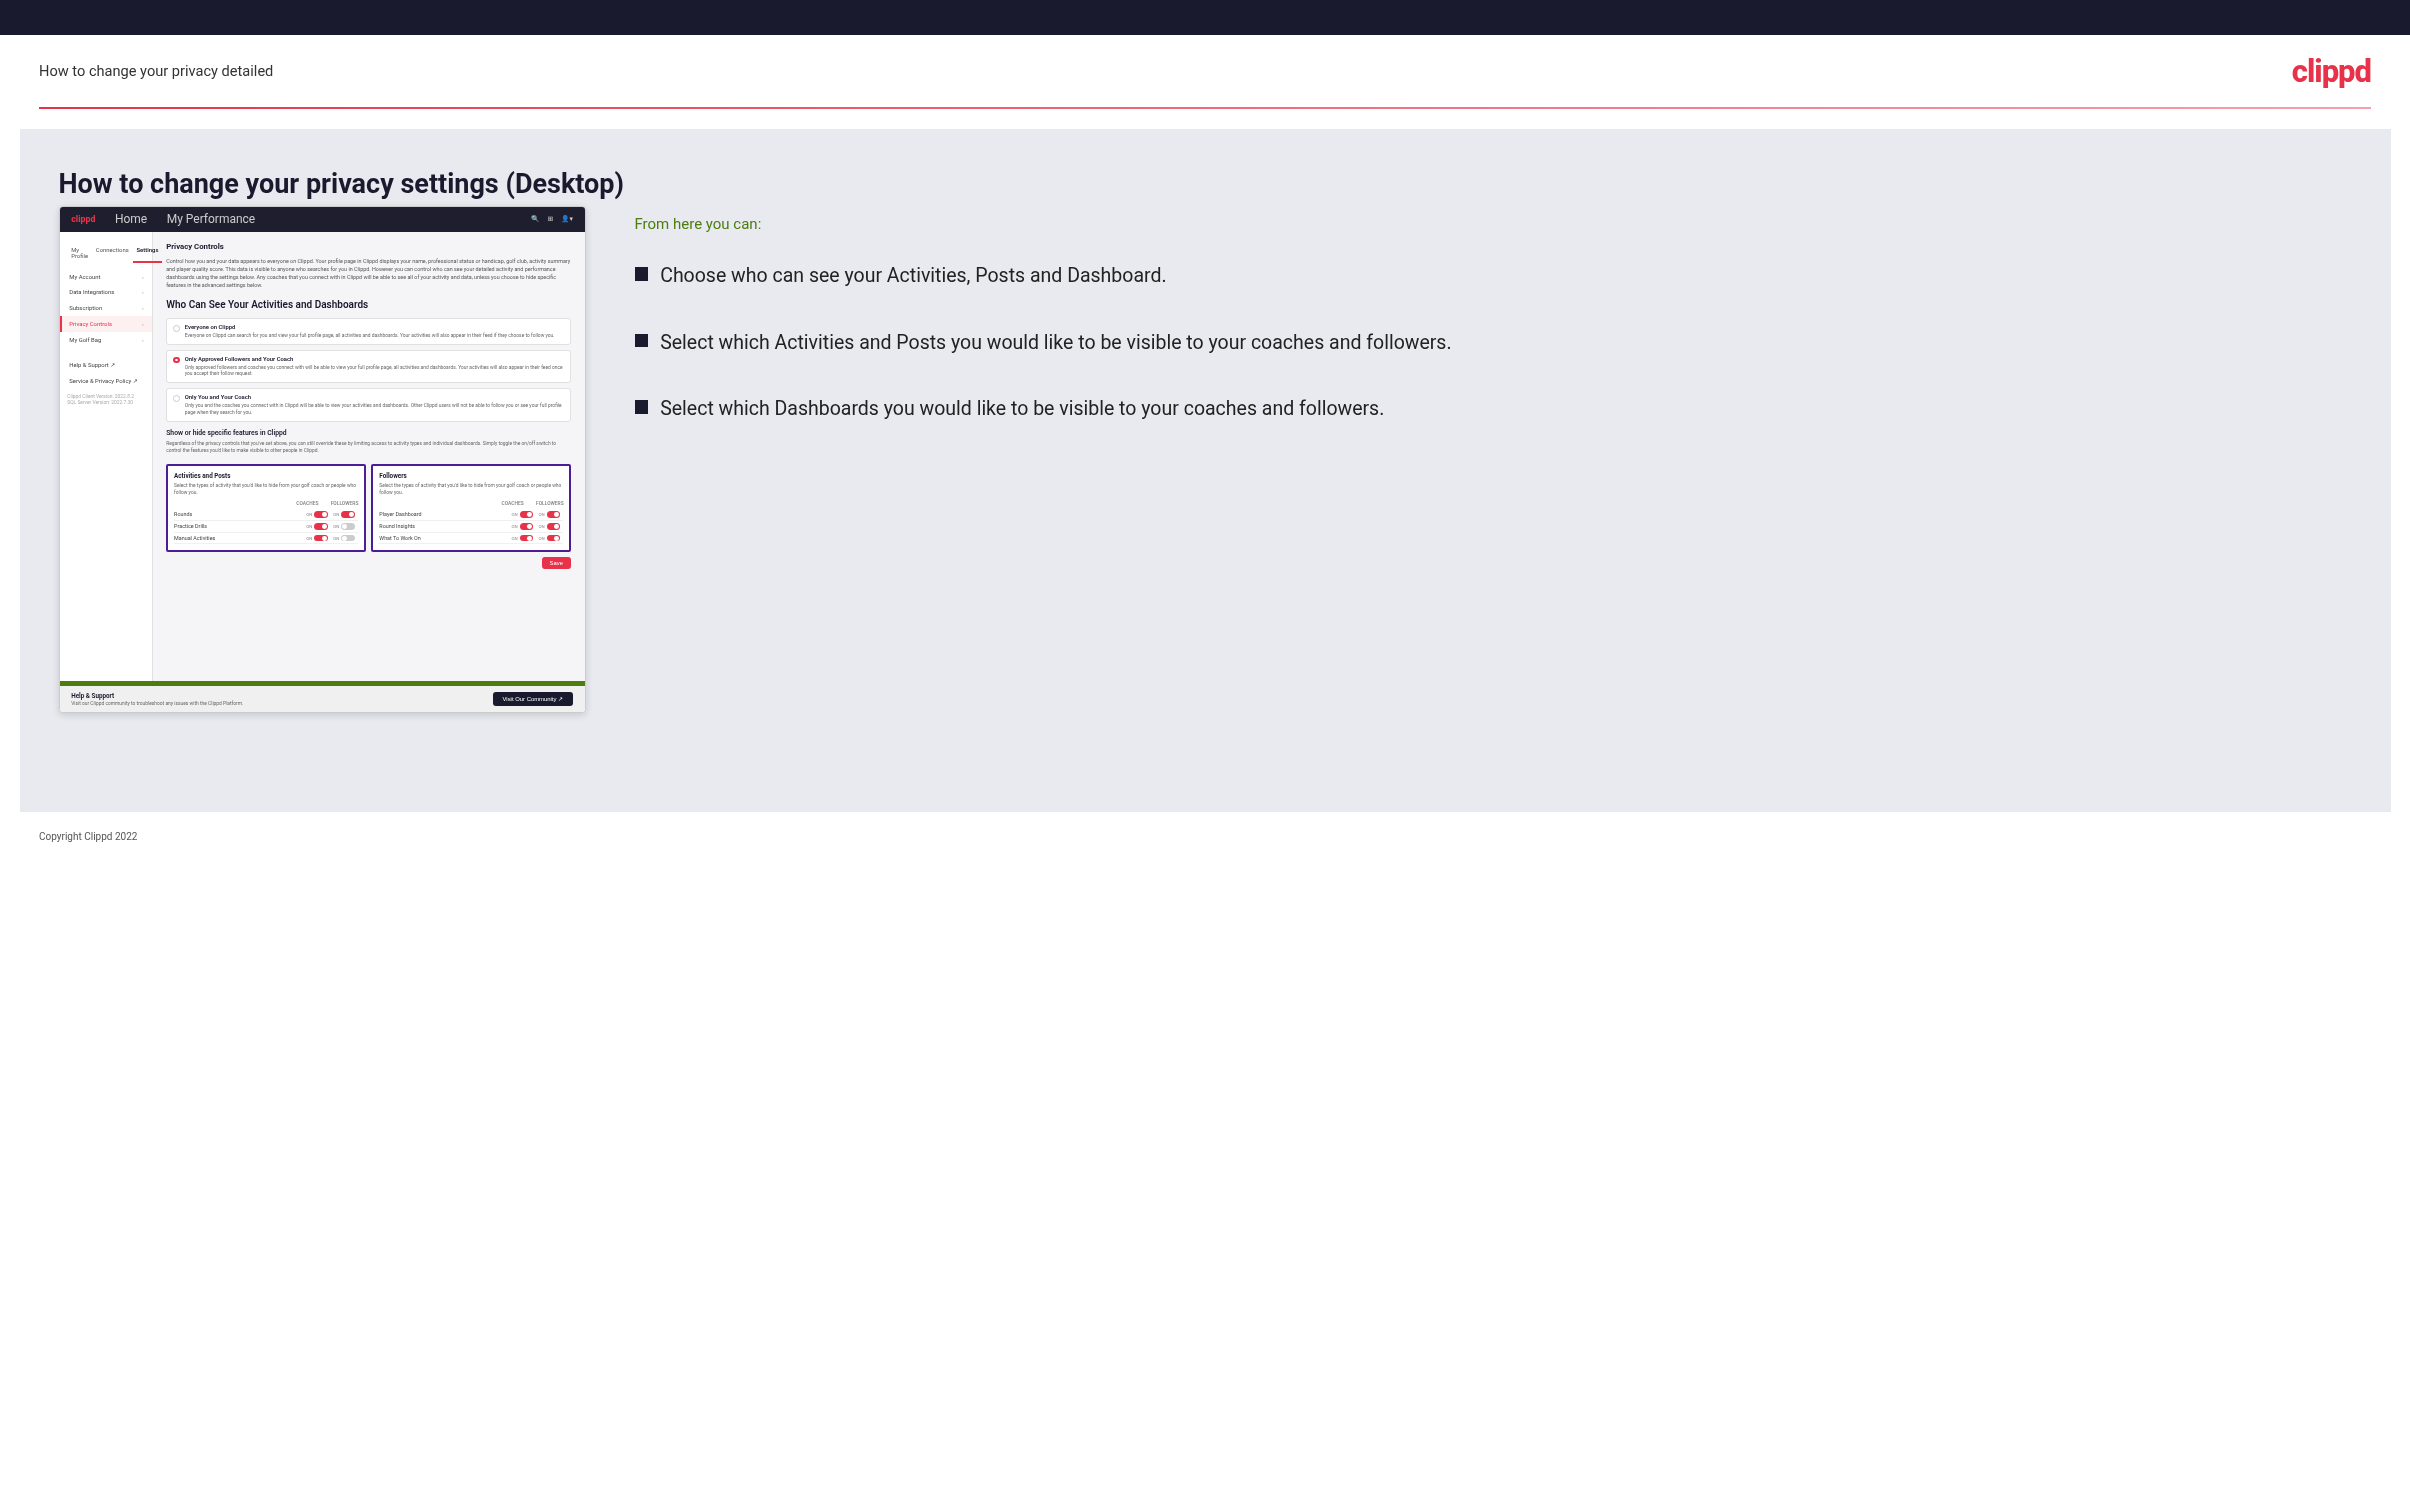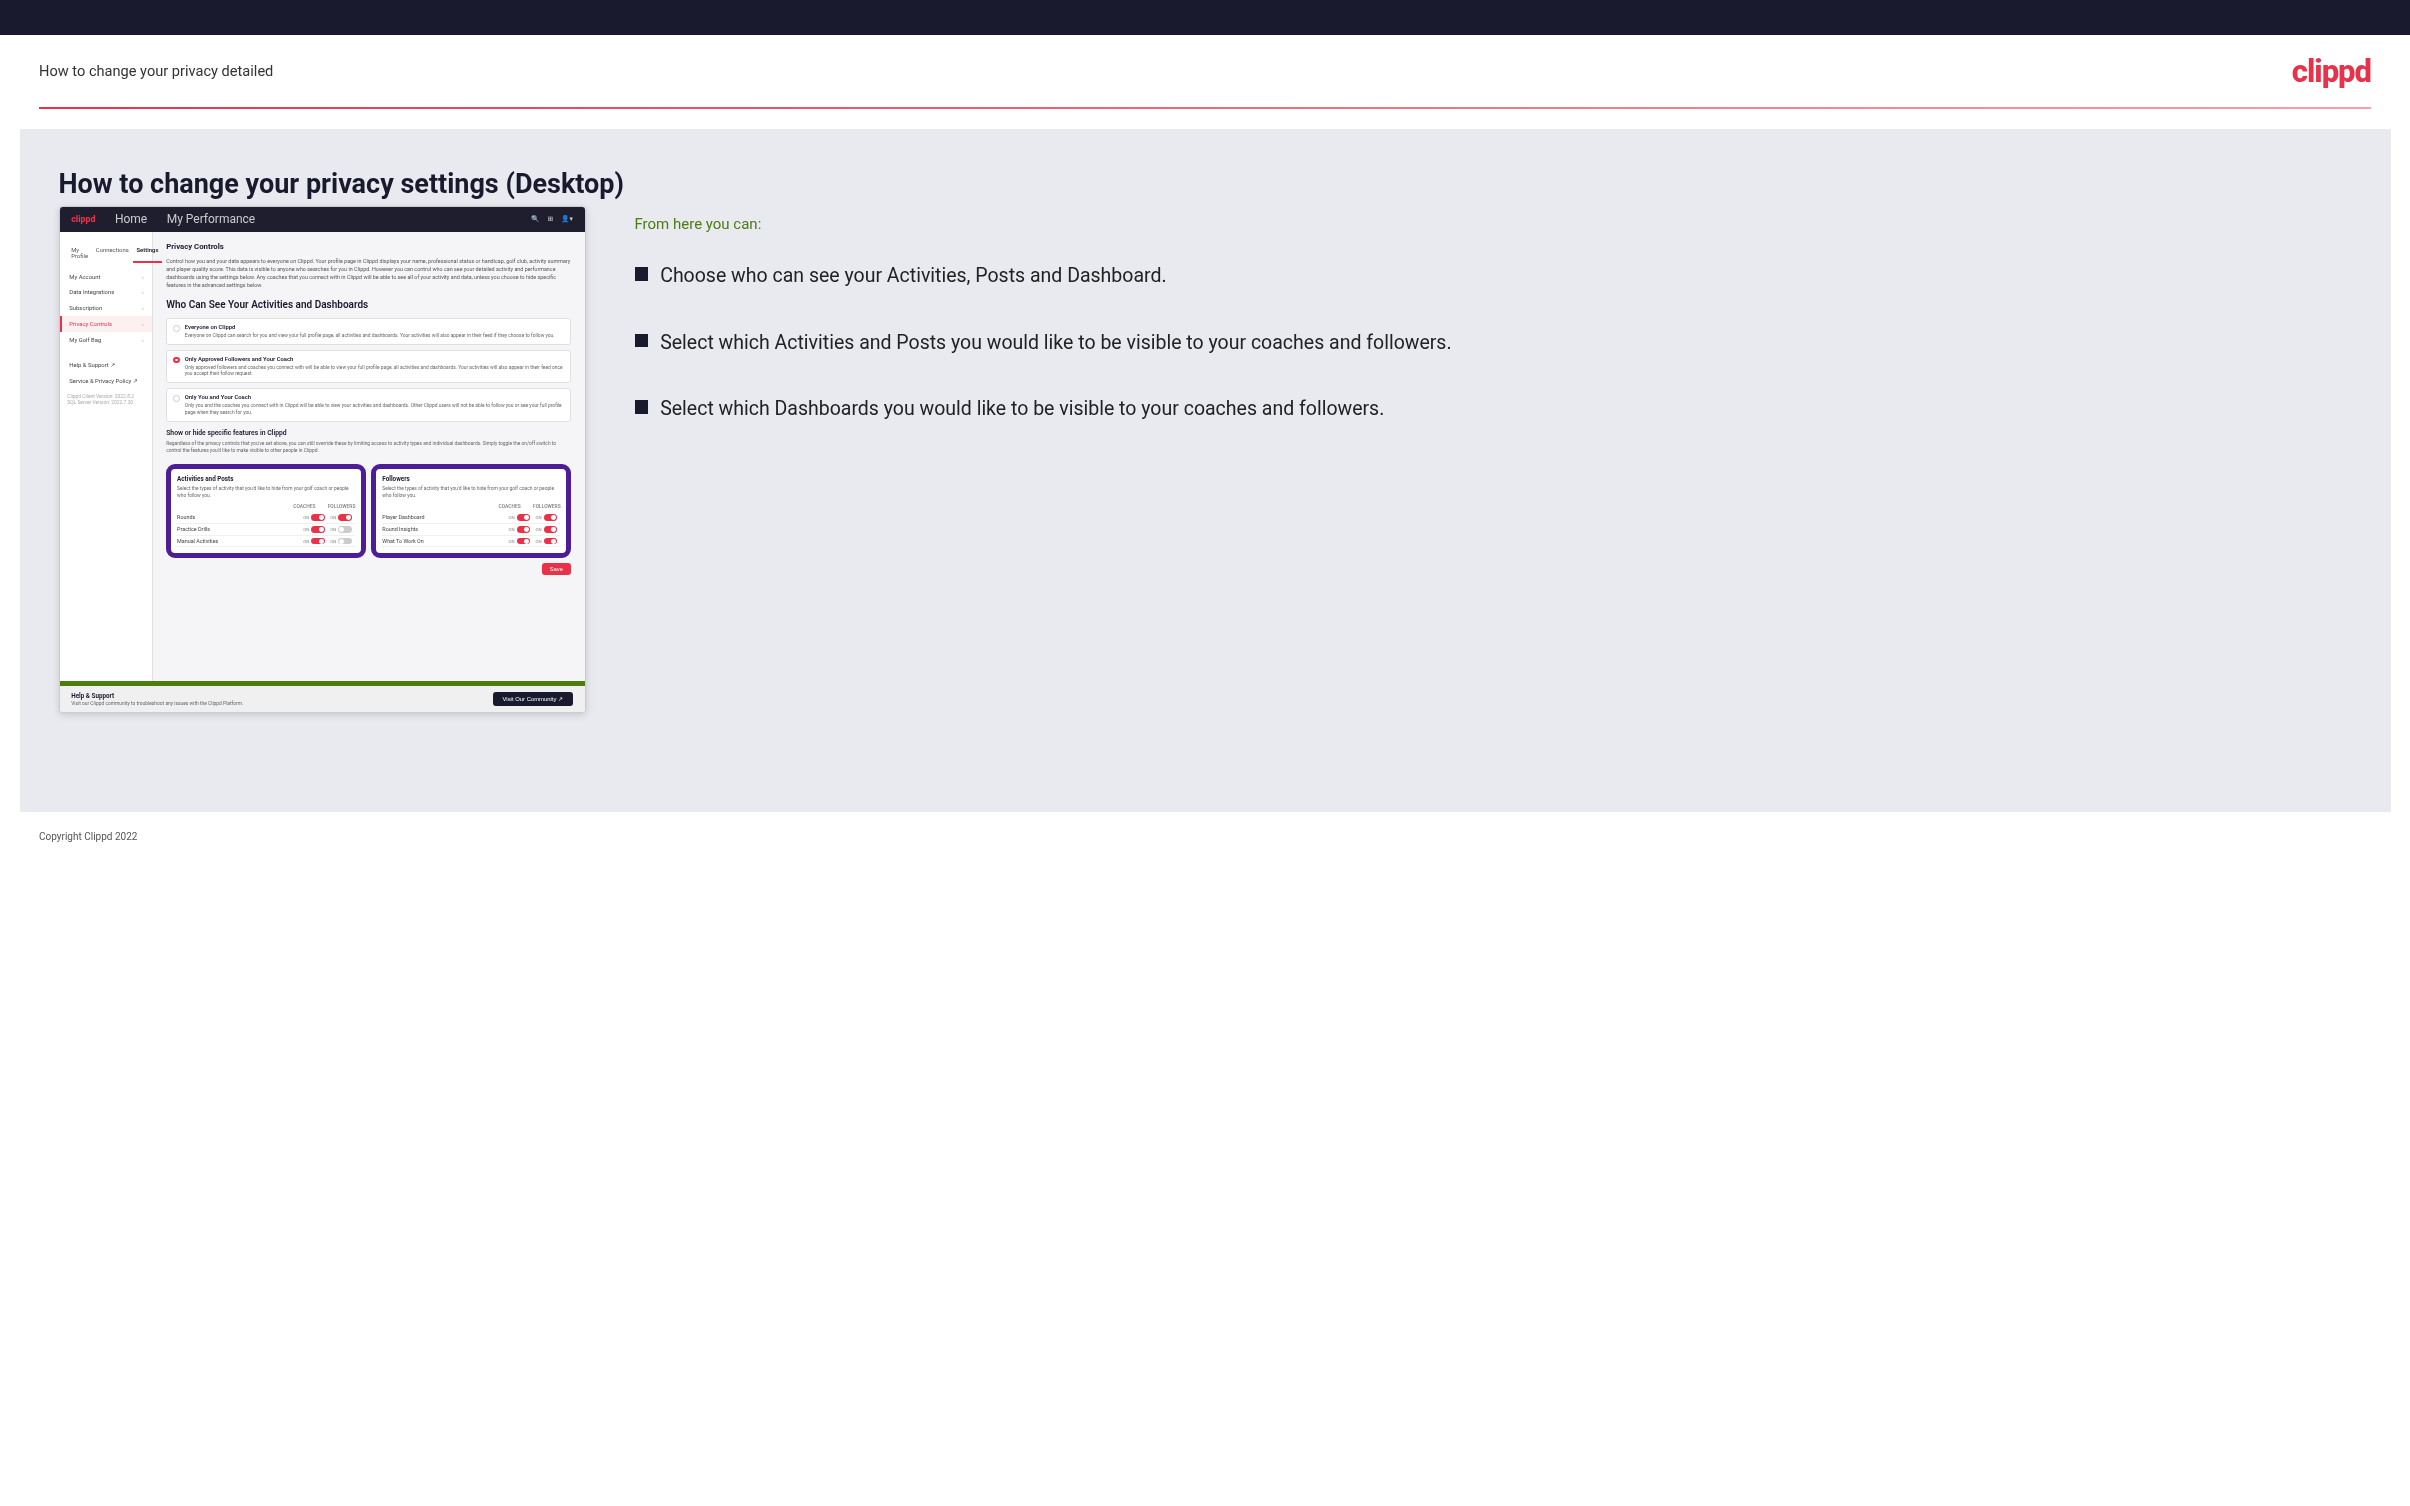--- a/index.html
+++ b/index.html
@@ -204,23 +204,23 @@
       line-height: 1.4;
     }
     .toggles-section {
       display: flex;
       gap: 5.9px;
       margin-top: 9.8px;
     }
     .toggle-panel {
       flex: 1;
       background: #fff;
-      border-radius: 9px;
+      border-radius: 2px;
       padding: 5.9px;
-      border: 5px solid #4c1d95;
+      border: 2px solid #4c1d95;
     }
     .toggle-panel-title {
       font-size: 6.3px;
       font-weight: 700;
       color: #1a1a2e;
       margin-bottom: 2.9px;
     }
     .toggle-panel-desc {
       font-size: 4.9px;
       color: #666;

